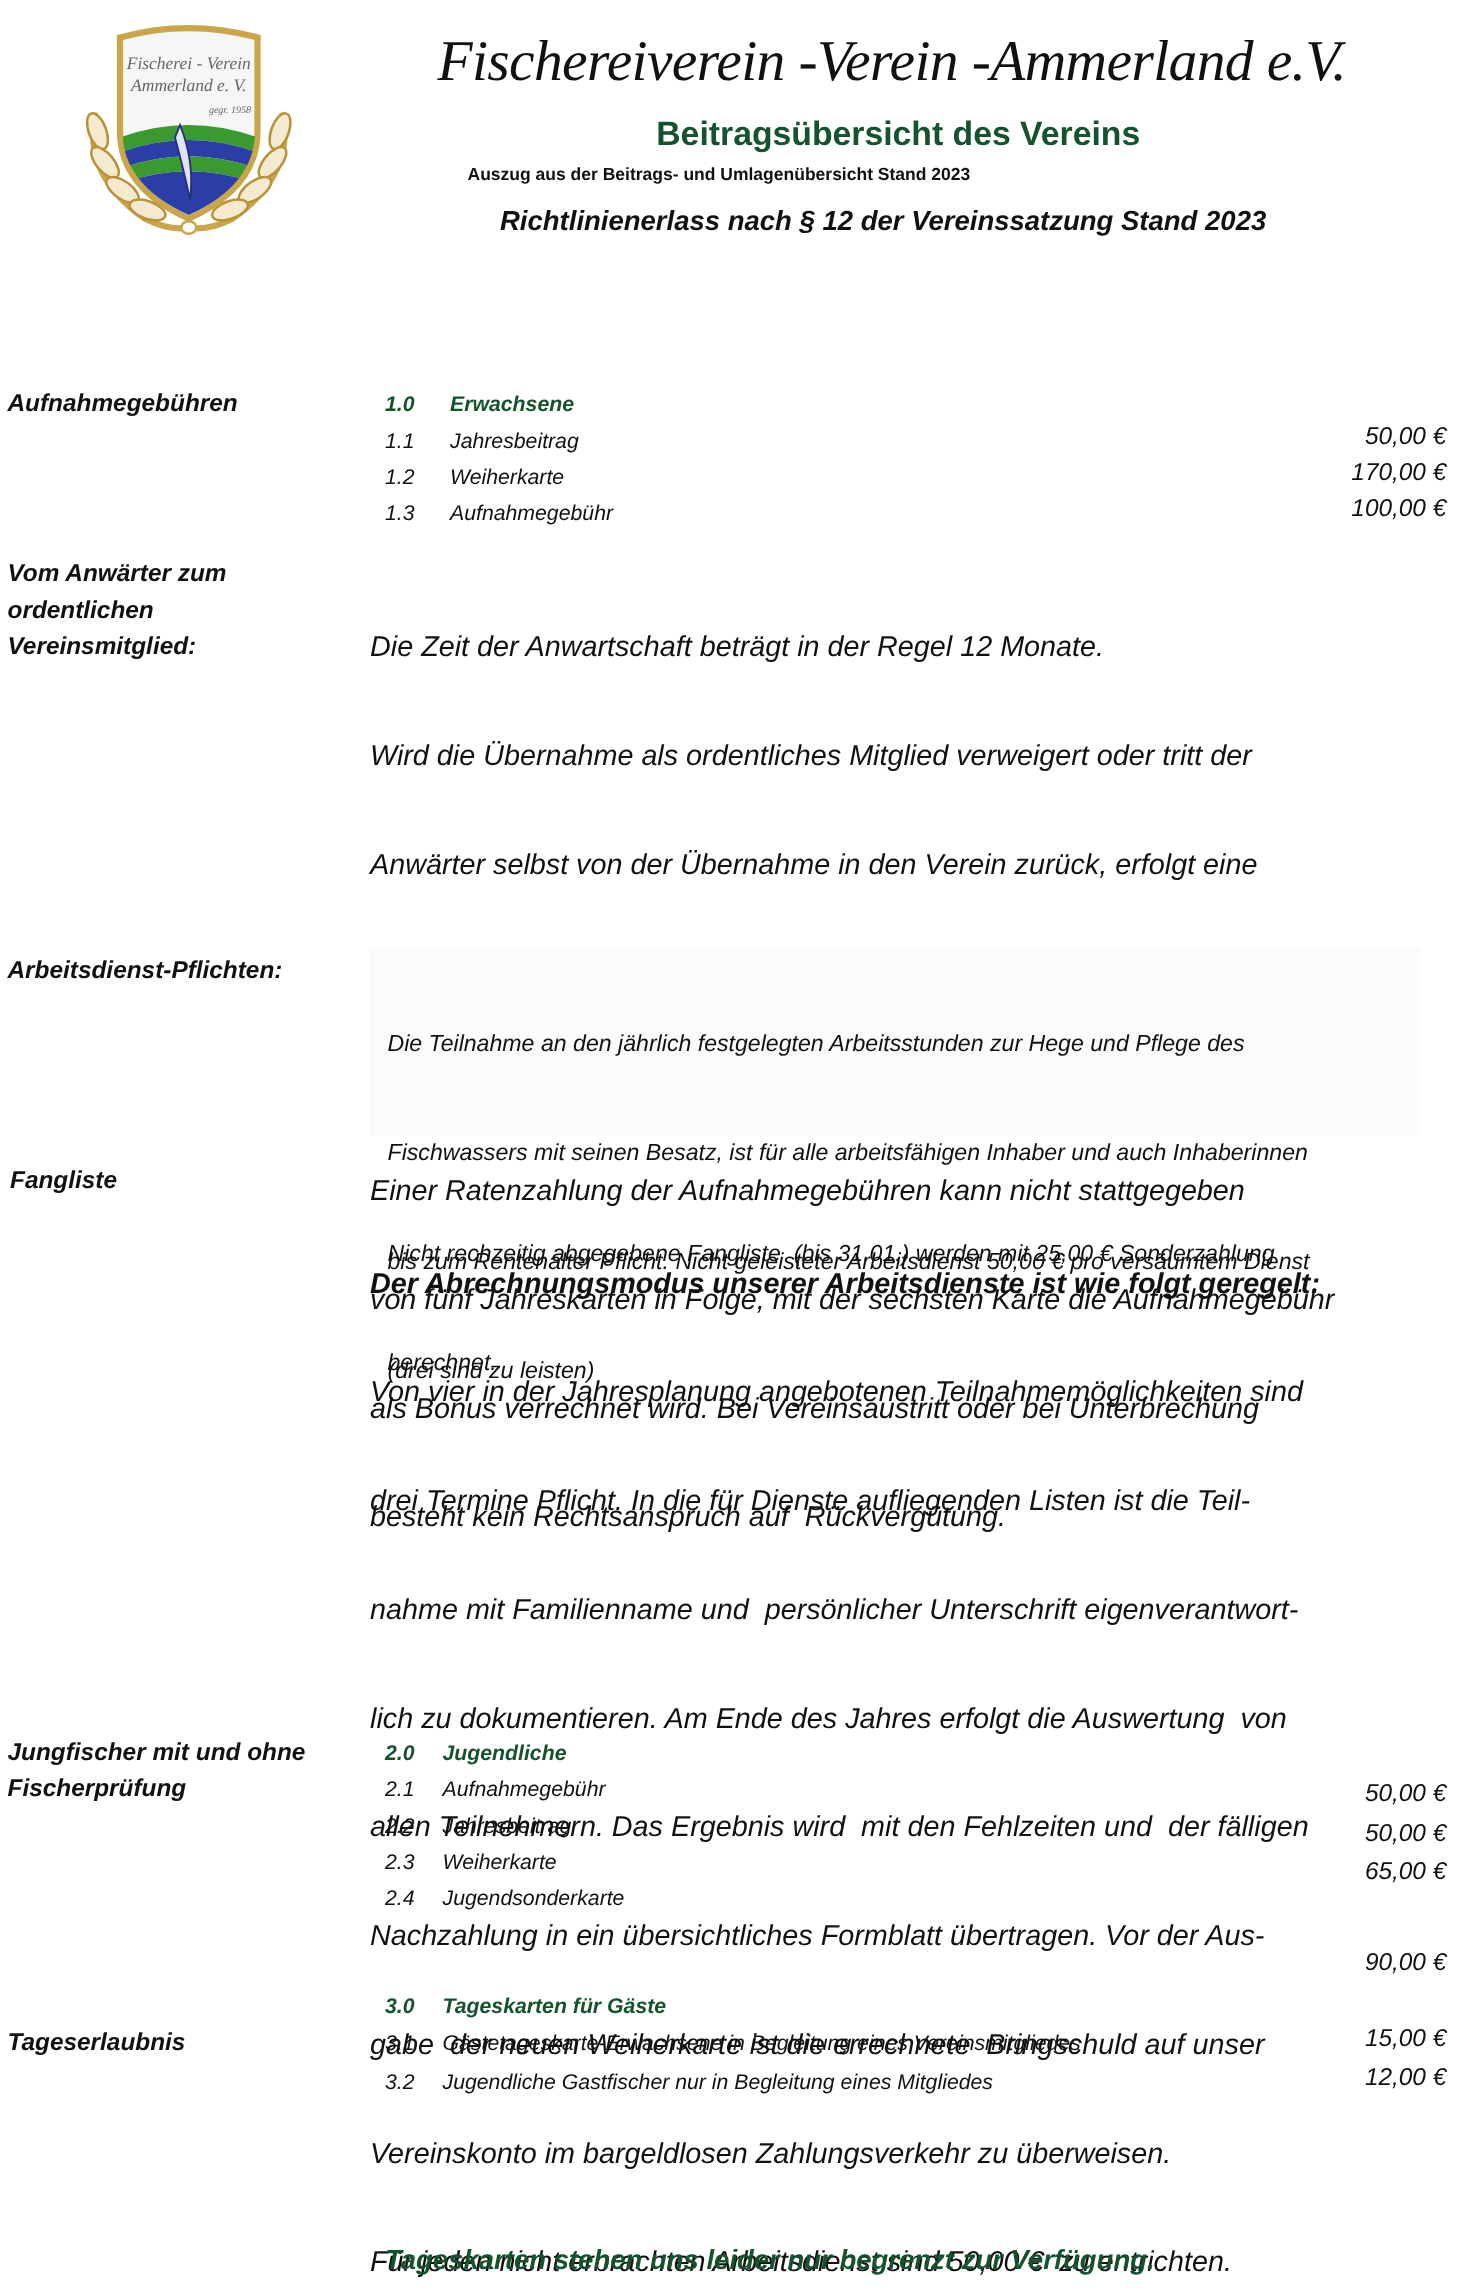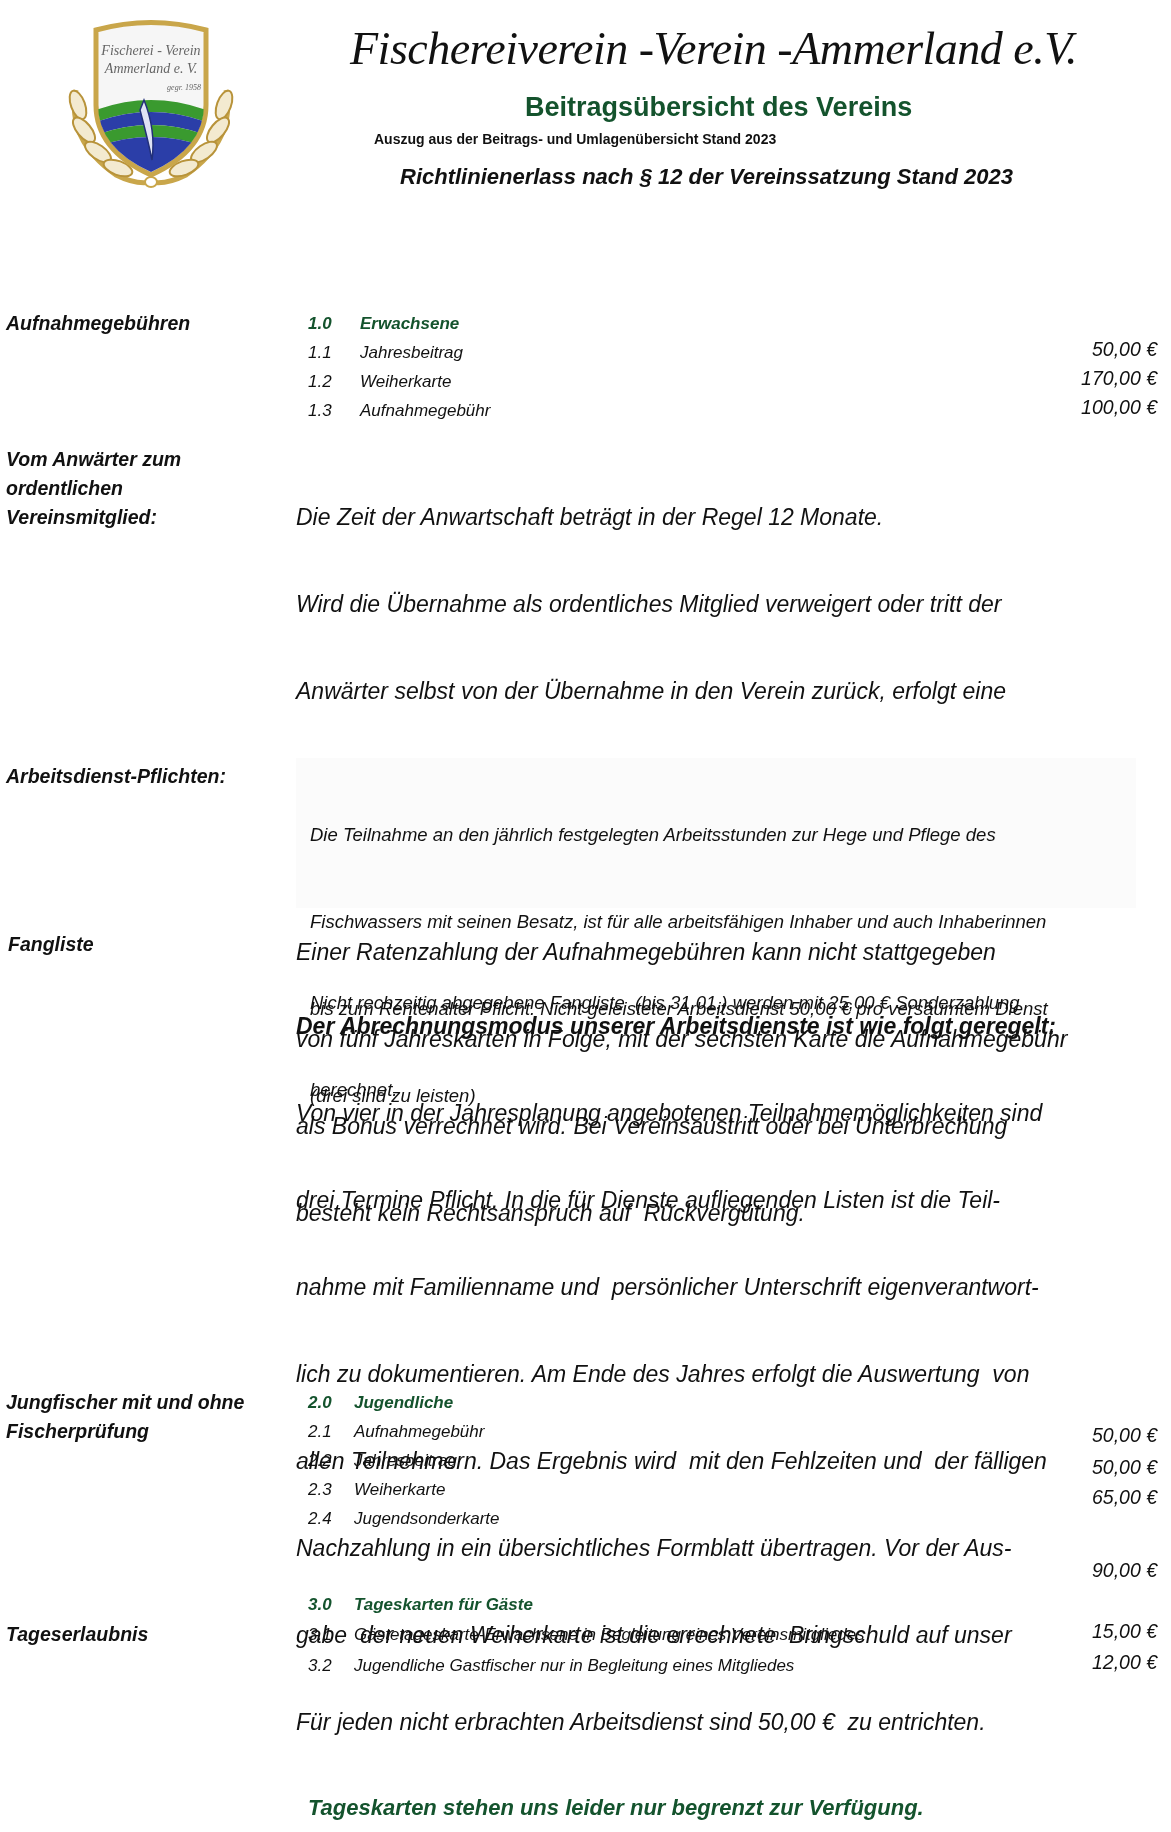--- a/index.html
+++ b/index.html
@@ -114,20 +114,21 @@
 
 <div class="abs para b" style="top:1012px;">Der Abrechnungsmodus unserer Arbeitsdienste ist wie folgt geregelt:</div>
 <div class="abs para" style="top:1041px;">
   <div>Von vier in der Jahresplanung angebotenen Teilnahmemöglichkeiten sind</div>
   <div>drei Termine Pflicht. In die für Dienste aufliegenden Listen ist die Teil-</div>
   <div>nahme mit Familienname und  persönlicher Unterschrift eigenverantwort-</div>
   <div>lich zu dokumentieren. Am Ende des Jahres erfolgt die Auswertung  von</div>
   <div>allen Teilnehmern. Das Ergebnis wird  mit den Fehlzeiten und  der fälligen</div>
   <div>Nachzahlung in ein übersichtliches Formblatt übertragen. Vor der Aus-</div>
   <div>gabe  der neuen Weiherkarte ist die errechnete  Bringschuld auf unser</div>
+  <div>Vereinskonto im bargeldlosen Zahlungsverkehr zu überweisen.</div>
   <div>Für jeden nicht erbrachten Arbeitsdienst sind 50,00 €  zu entrichten.</div>
   
   
 </div>
 
 <div class="abs label" style="top:1388px; width:270px;">Jungfischer mit und ohne Fischerprüfung</div>
 <div class="abs body b red" style="top:1388px;">
   <span class="num small">2.0</span><span>Jugendliche</span>
 </div>
 <div class="abs body" style="top:1417px;">

